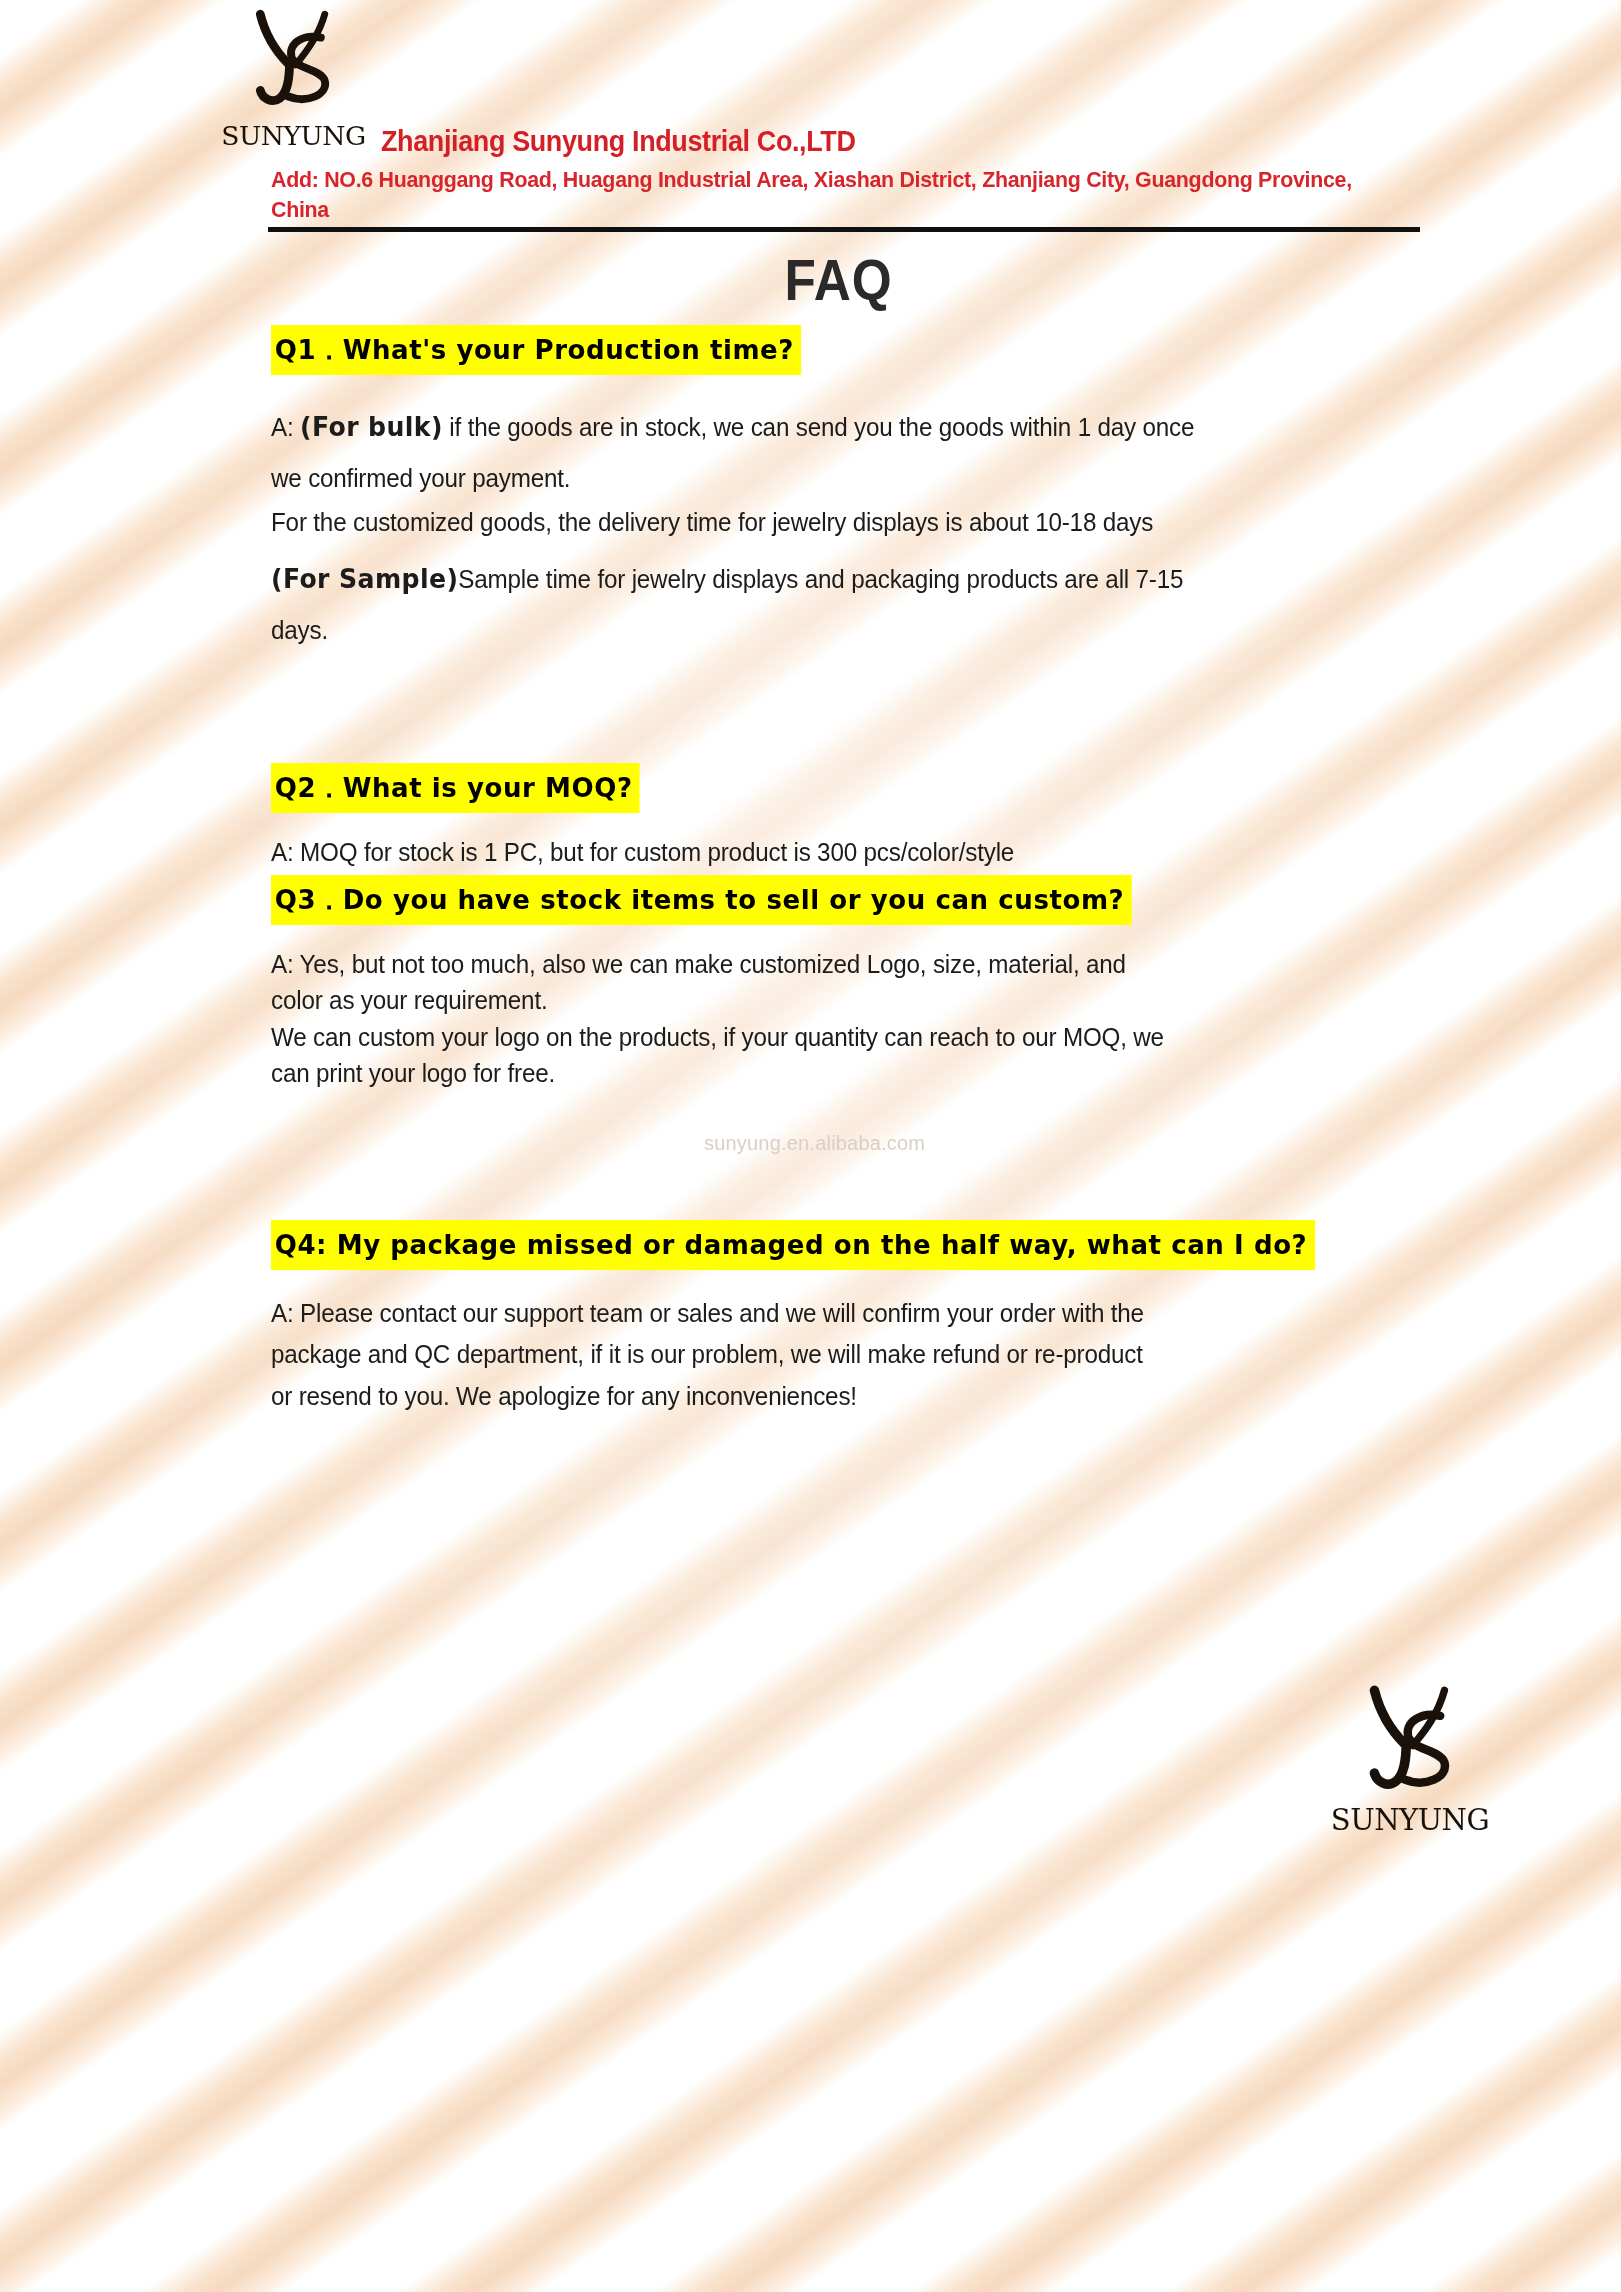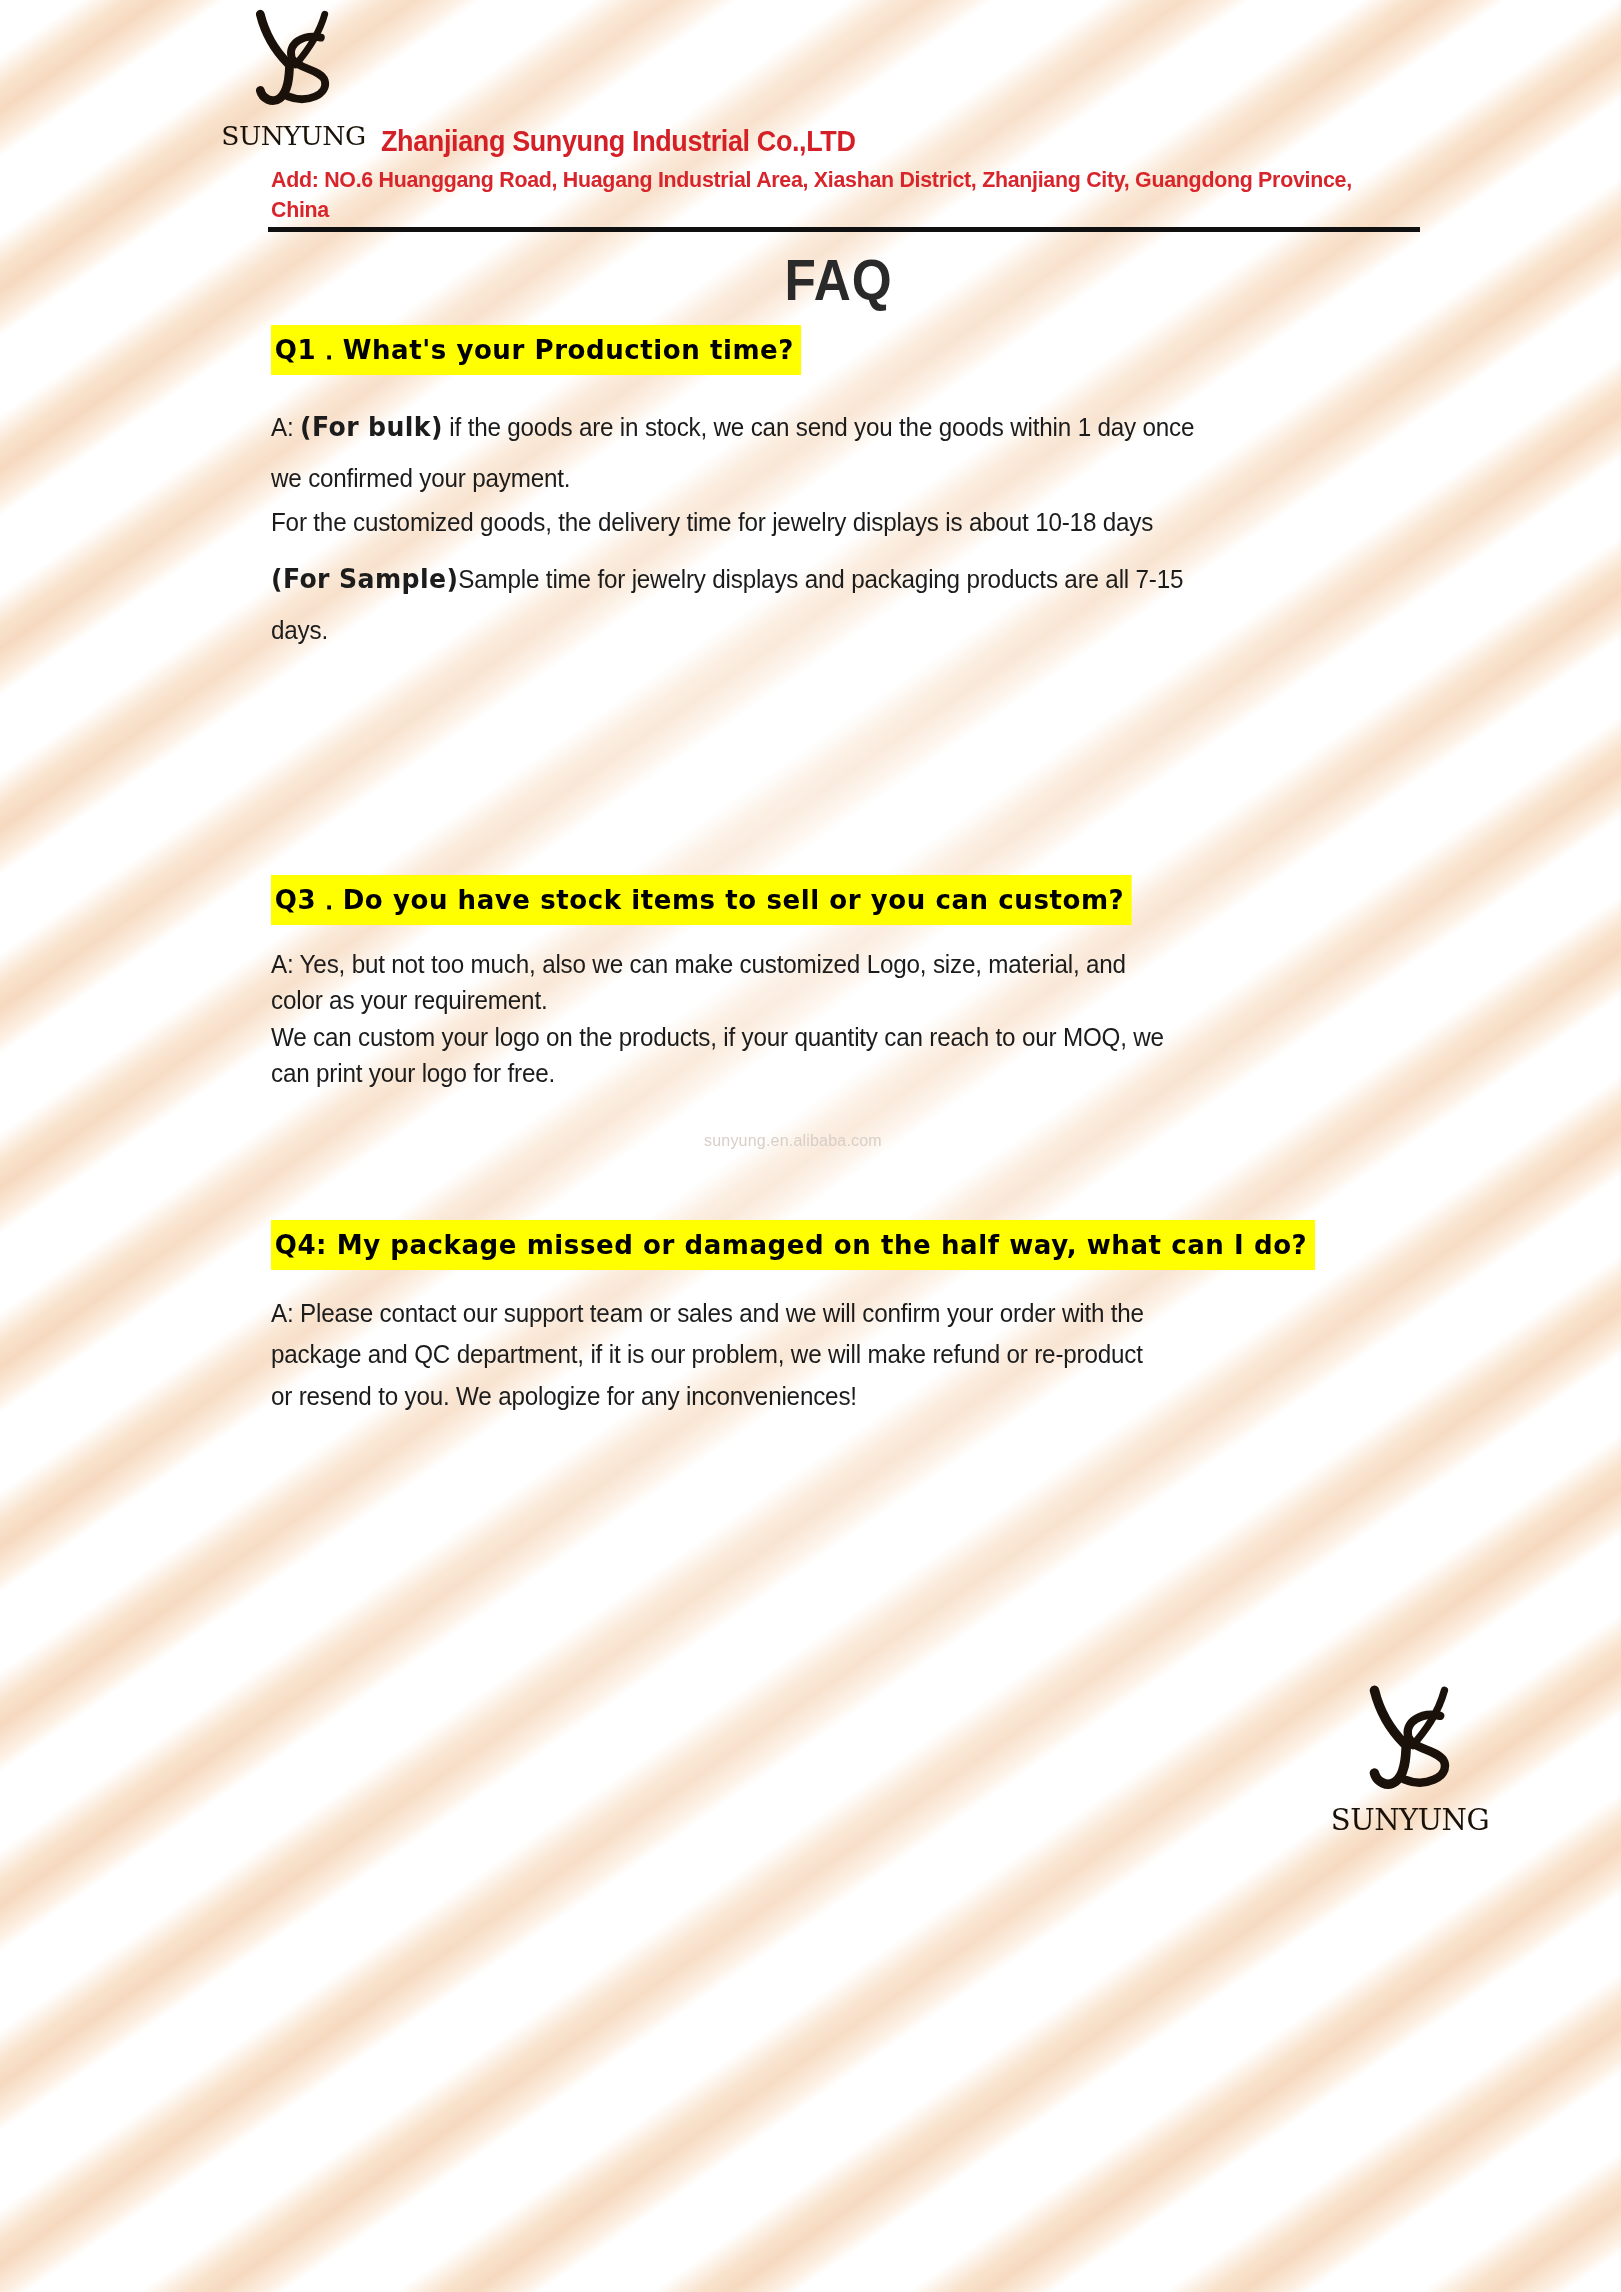--- a/index.html
+++ b/index.html
@@ -151,21 +151,21 @@
     font-size: 26.5px;
     letter-spacing: 0.4px;
   }
 
   
   #watermark {
     position: absolute;
     left: 676px;
     top: 1132px;
     font-family: "Liberation Sans", sans-serif;
-    font-size: 16px;
+    font-size: 20px;
     color: #d8cfc7;
     letter-spacing: 0.2px;
     z-index: 3;
   }
 
   
   #footer-logo {
     position: absolute;
     left: 1294px;
     top: 1684px;
@@ -216,20 +216,26 @@
     <div class="q-heading">Q1．What's your Production time?</div>
     <div class="a-text" style="margin-top:25.5px;">
       <span class="line loose"><span>A: </span><span class="emph">(For bulk)</span><span> if the goods are in stock, we can send you the goods within 1 day once</span></span>
       <span class="line loose">we confirmed your payment.</span>
       <span class="line tight">For the customized goods, the delivery time for jewelry displays is about 10-18 days</span>
       <span class="line loose" style="margin-top:11.8px;"><span class="emph">(For Sample)</span><span>Sample time for jewelry displays and packaging products are all 7-15</span></span>
       <span class="line loose">days.</span>
     </div>
   </div>
 
+  <div class="qa-block" style="top:763px;">
+    <div class="q-heading">Q2．What is your MOQ?</div>
+    <div class="a-text" style="margin-top:21.6px;">
+      <span class="line tight"> A: MOQ for stock is 1 PC, but for custom product is 300 pcs/color/style</span>
+    </div>
+  </div>
 
   <div class="qa-block" style="top:875px;">
     <div class="q-heading">Q3．Do you have stock items to sell or you can custom?</div>
     <div class="a-text" style="margin-top:21.6px;">
       <span class="line tight">A: Yes, but not too much, also we can make customized Logo, size, material, and</span>
       <span class="line tight">color as your requirement.</span>
       <span class="line tight">We can custom your logo on the products, if your quantity can reach to our MOQ, we</span>
       <span class="line tight">can print your logo for free.</span>
     </div>
   </div>

